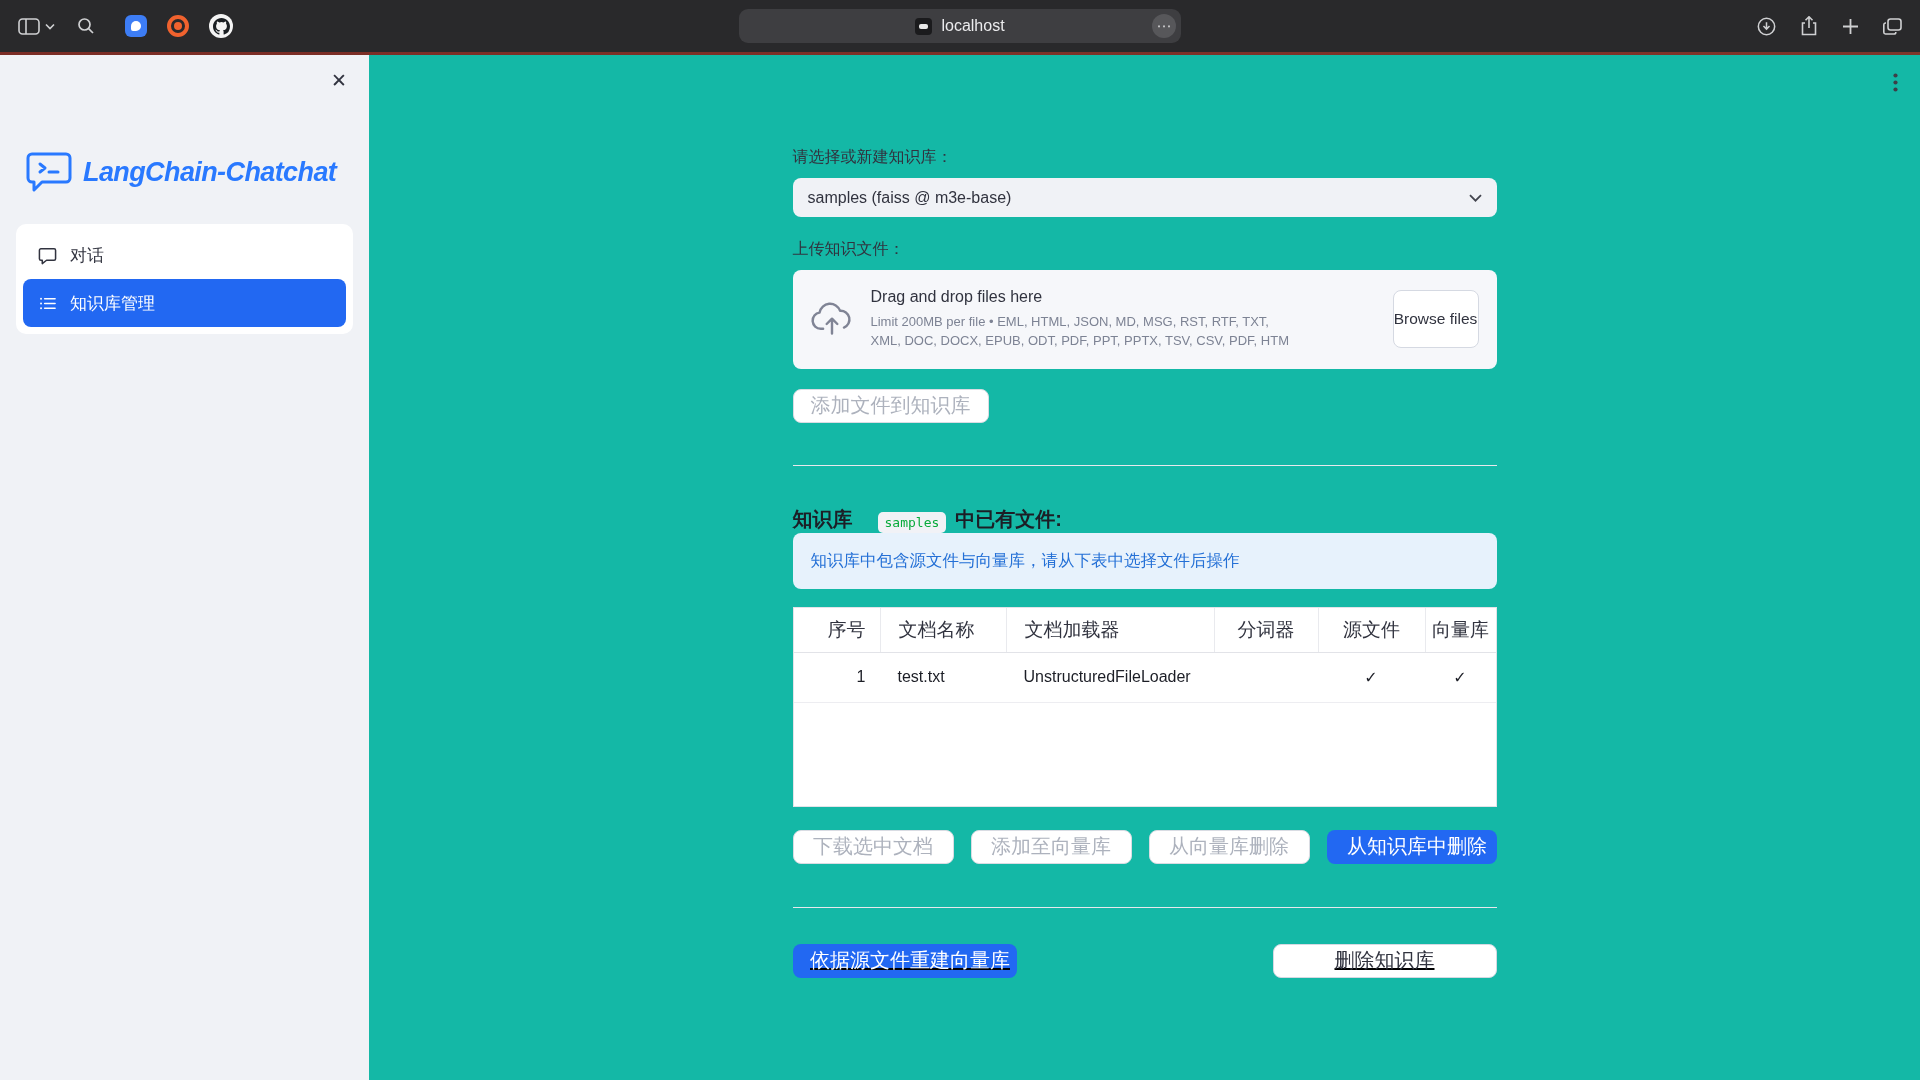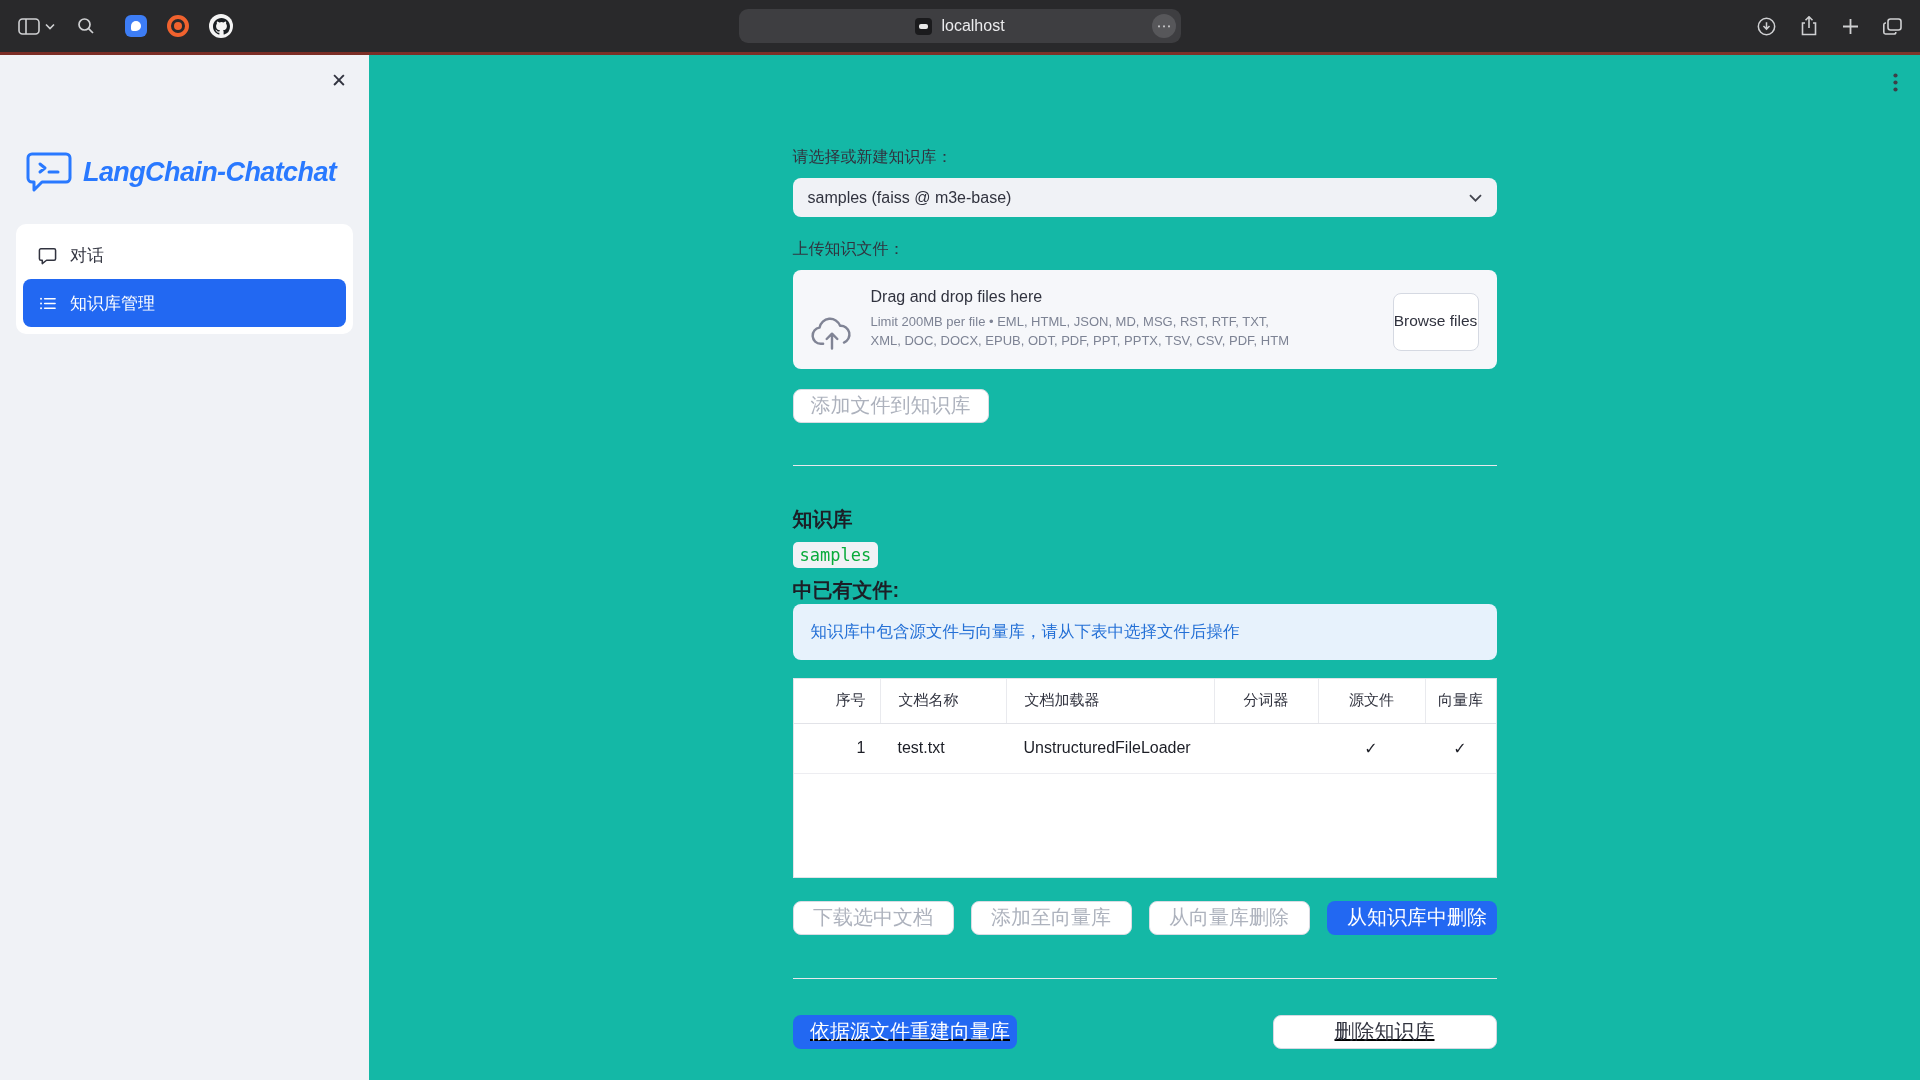--- a/index.html
+++ b/index.html
@@ -54,49 +54,49 @@
   
   .main { flex:1; position:relative; background:#14b8a6; }
   .kebab { position:absolute; top:18px; right:22px; background:none; border:none; cursor:pointer; }
 
   .content { width:704px; margin:0 auto; padding-top:92px; }
   .field-label { font-size:16px; color:#31333f; margin-bottom:10px; }
   .selectbox { height:39px; background:#f0f2f6; border-radius:8px; display:flex; align-items:center;
     justify-content:space-between; padding:0 15px; font-size:16px; color:#31333f; cursor:pointer;gap:8px; }
   .upload-label { margin-top:22px; }
   .uploader { margin-top:10px; background:#f6f7fa; border-radius:8px; padding:18px 18px;
-    display:flex; align-items:flex-end; gap:18px; }
+    display:flex; align-items:center; gap:18px; }
   .up-texts { flex:1; }
   .up-title { font-size:16px; color:#31333f; margin-bottom:7px; }
   .up-limit { font-size:13px; color:#7d8394; line-height:1.45; max-width:432px; }
   .browse-btn { width:86px; min-height:58px; background:#fff; border:1px solid #d5d9e2;
     border-radius:8px; font-size:15.5px; color:#31333f; cursor:pointer; line-height:1.35;
     font-family:inherit; }
 
   .btn { height:34px; border-radius:8px; font-size:20px; font-family:inherit; cursor:pointer; }
   .btn-disabled { background:#fff; border:1px solid #d9dce3; color:#adb2bd; cursor:default; }
   .btn-primary { background:var(--accent,#2268f2); border:none; color:#fff;padding-left:11px; }
   .btn-secondary { background:#fff; border:1px solid #d5d9e2; color:#31333f; }
   .add-btn { margin-top:20px; padding:0 17px; }
 
   .divider { border:none; border-top:1px solid #e8e8ec; margin-top:42px; }
   .divider2 { border:none; border-top:1px solid #e8e8ec; margin-top:43px; }
 
   .kb-heading { margin-top:40px; font-size:20px; font-weight:700; color:#1c1e26;
-    display:flex; align-items:flex-start; gap:9px;flex-direction:column; }
-  .code-chip { font-family:"DejaVu Sans Mono","Liberation Mono",monospace; font-size:17px;
+    display:flex; align-items:flex-end; gap:9px; }
+  .code-chip { font-family:"DejaVu Sans Mono","Liberation Mono",monospace; font-size:13px;
     font-weight:500; color:var(--code-green,#09ab3b); background:#f1f2f6; padding:3px 7px;
-    border-radius:5px; }
+    border-radius:5px;margin-left:16px; }
 
   .info-box { background:var(--info-bg,#e7f2fc); color:var(--info-text,#2470d6);
     border-radius:8px; padding:17px 18px; font-size:16.5px; }
 
   .table { margin-top:18px; border:1px solid #e2e3e8; }
   .t-head { display:flex; height:45px; align-items:stretch; border-bottom:1px solid #e2e3e8;
-    font-size:15px; color:#31333f; background:#fff; }
+    font-size:19px; color:#31333f; background:#fff; }
   .th { display:flex; align-items:center; }
   .th + .th { border-left:1px solid #e9eaee; }
   .t-row { display:flex; height:50px; align-items:stretch; border-bottom:1px solid #ededf1;
     font-size:16px; color:#1c1e26; cursor:pointer; background:#fff; }
   .td { display:flex; align-items:center; }
   .c-no   { width:86px;  justify-content:flex-end; padding-right:14px; }
   .c-name { width:126px; padding-left:18px; }
   .c-load { width:208px; padding-left:18px; }
   .c-split{ width:104px; justify-content:center; }
   .c-src  { width:107px; justify-content:center; }

